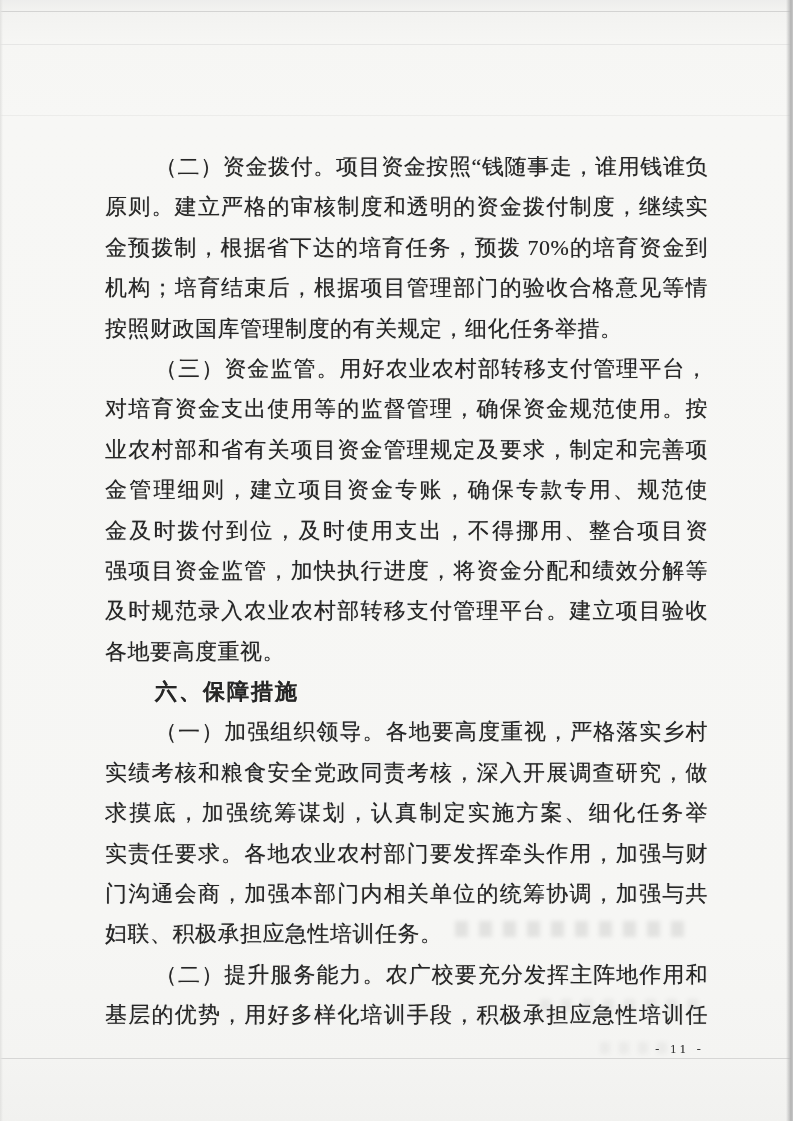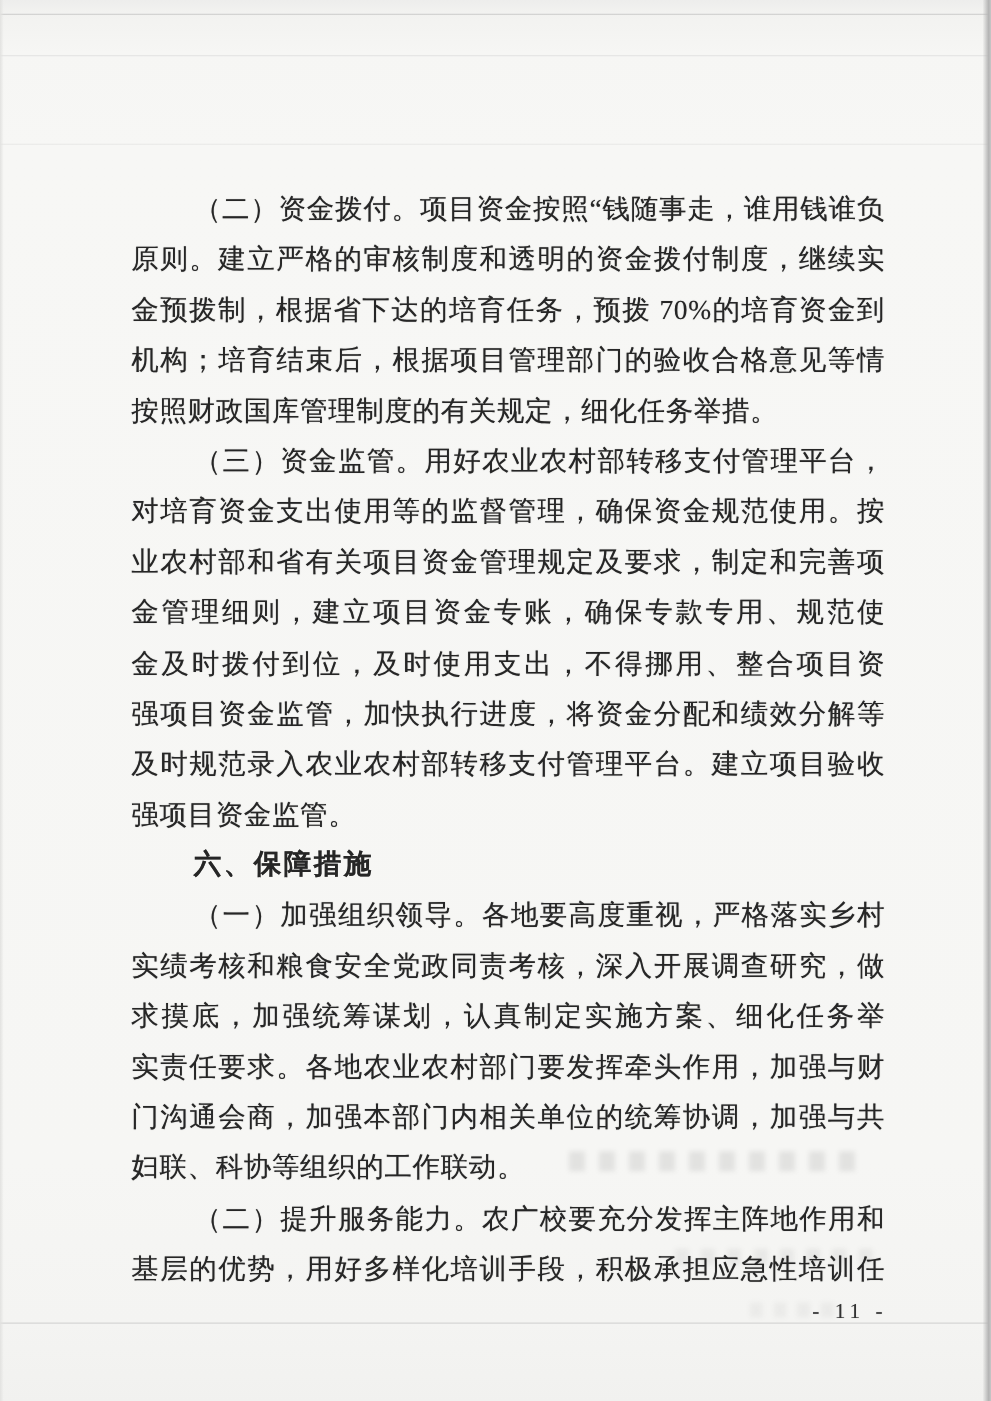--- a/index.html
+++ b/index.html
@@ -99,21 +99,21 @@
     text-shadow: 0 0 0.5px rgba(30,30,30,0.6);
   }
   .page-number {
     position: absolute;
     left: 645px;
     top: 1037px;
     width: 70px;
     height: 24px;
     line-height: 24px;
     text-align: center;
-    font-size: 17px;
+    font-size: 12px;
     letter-spacing: 4px;
     color: #333333;
     text-shadow: 0 0 0.6px rgba(50,50,50,0.5);
     font-family: "Liberation Serif", "DejaVu Serif", serif;
   }
 </style>
 </head>
 <body>
 
 <div class="scan-page">
@@ -135,27 +135,27 @@
     <div class="line fill">金预拨制，根据省下达的培育任务，预拨 70%的培育资金到培育</div>
     <div class="line fill">机构；培育结束后，根据项目管理部门的验收合格意见等情况，</div>
     <div class="line">按照财政国库管理制度的有关规定，细化任务举措。</div>
     <div class="line fill indent">（三）资金监管。用好农业农村部转移支付管理平台，加强</div>
     <div class="line fill">对培育资金支出使用等的监督管理，确保资金规范使用。按照农</div>
     <div class="line fill">业农村部和省有关项目资金管理规定及要求，制定和完善项目资</div>
     <div class="line fill">金管理细则，建立项目资金专账，确保专款专用、规范使用，资</div>
     <div class="line fill">金及时拨付到位，及时使用支出，不得挪用、整合项目资金。加</div>
     <div class="line fill">强项目资金监管，加快执行进度，将资金分配和绩效分解等信息</div>
     <div class="line fill">及时规范录入农业农村部转移支付管理平台。建立项目验收和项</div>
-    <div class="line">强项目资金监管。</div>
+    <div class="line">各地要高度重视。</div>
     <div class="line heading indent">六、保障措施</div>
     <div class="line fill indent">（一）加强组织领导。各地要高度重视，严格落实乡村振兴</div>
     <div class="line fill">实绩考核和粮食安全党政同责考核，深入开展调查研究，做好需</div>
     <div class="line fill">求摸底，加强统筹谋划，认真制定实施方案、细化任务举措、落</div>
     <div class="line fill">实责任要求。各地农业农村部门要发挥牵头作用，加强与财政部</div>
     <div class="line fill">门沟通会商，加强本部门内相关单位的统筹协调，加强与共青团、</div>
-    <div class="line">妇联、科协等组织的工作联动。</div>
+    <div class="line">妇联、积极承担应急性培训任务。</div>
     <div class="line fill indent">（二）提升服务能力。农广校要充分发挥主阵地作用和联系</div>
     <div class="line fill">基层的优势，用好多样化培训手段，积极承担应急性培训任务。</div>
   </div>
 
   <div class="page-number">- 11 -</div>
 
 </div>
 
 </body></html>

